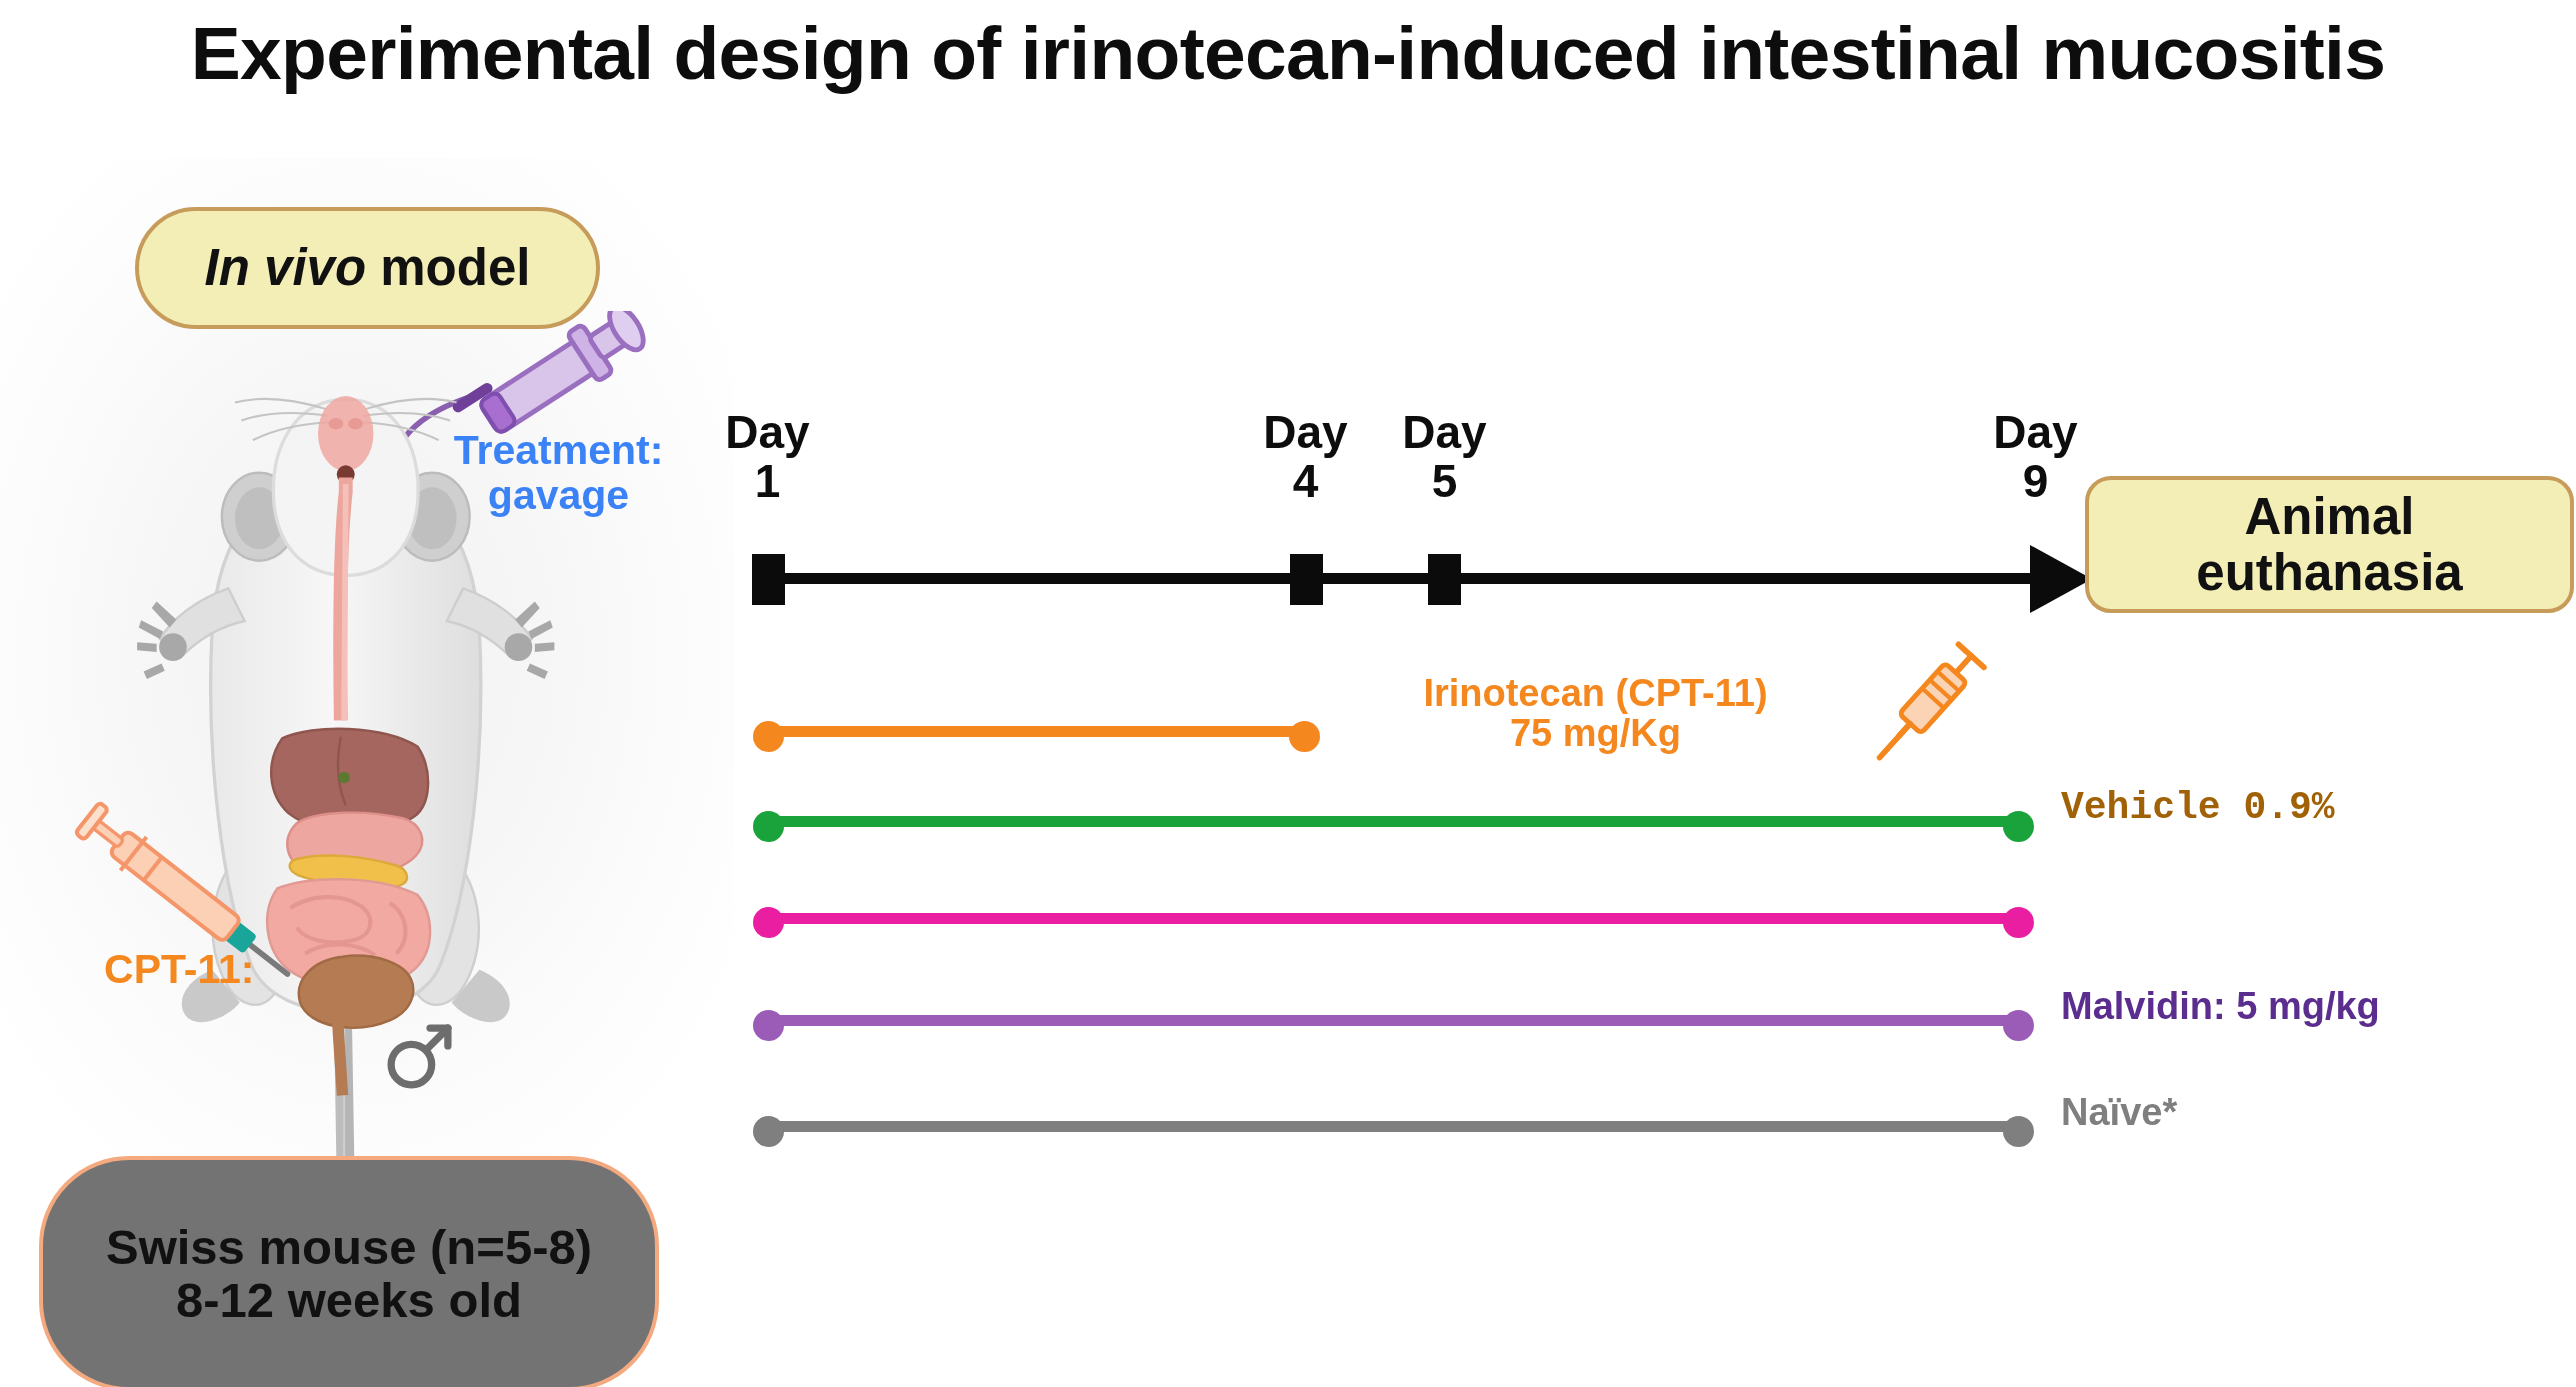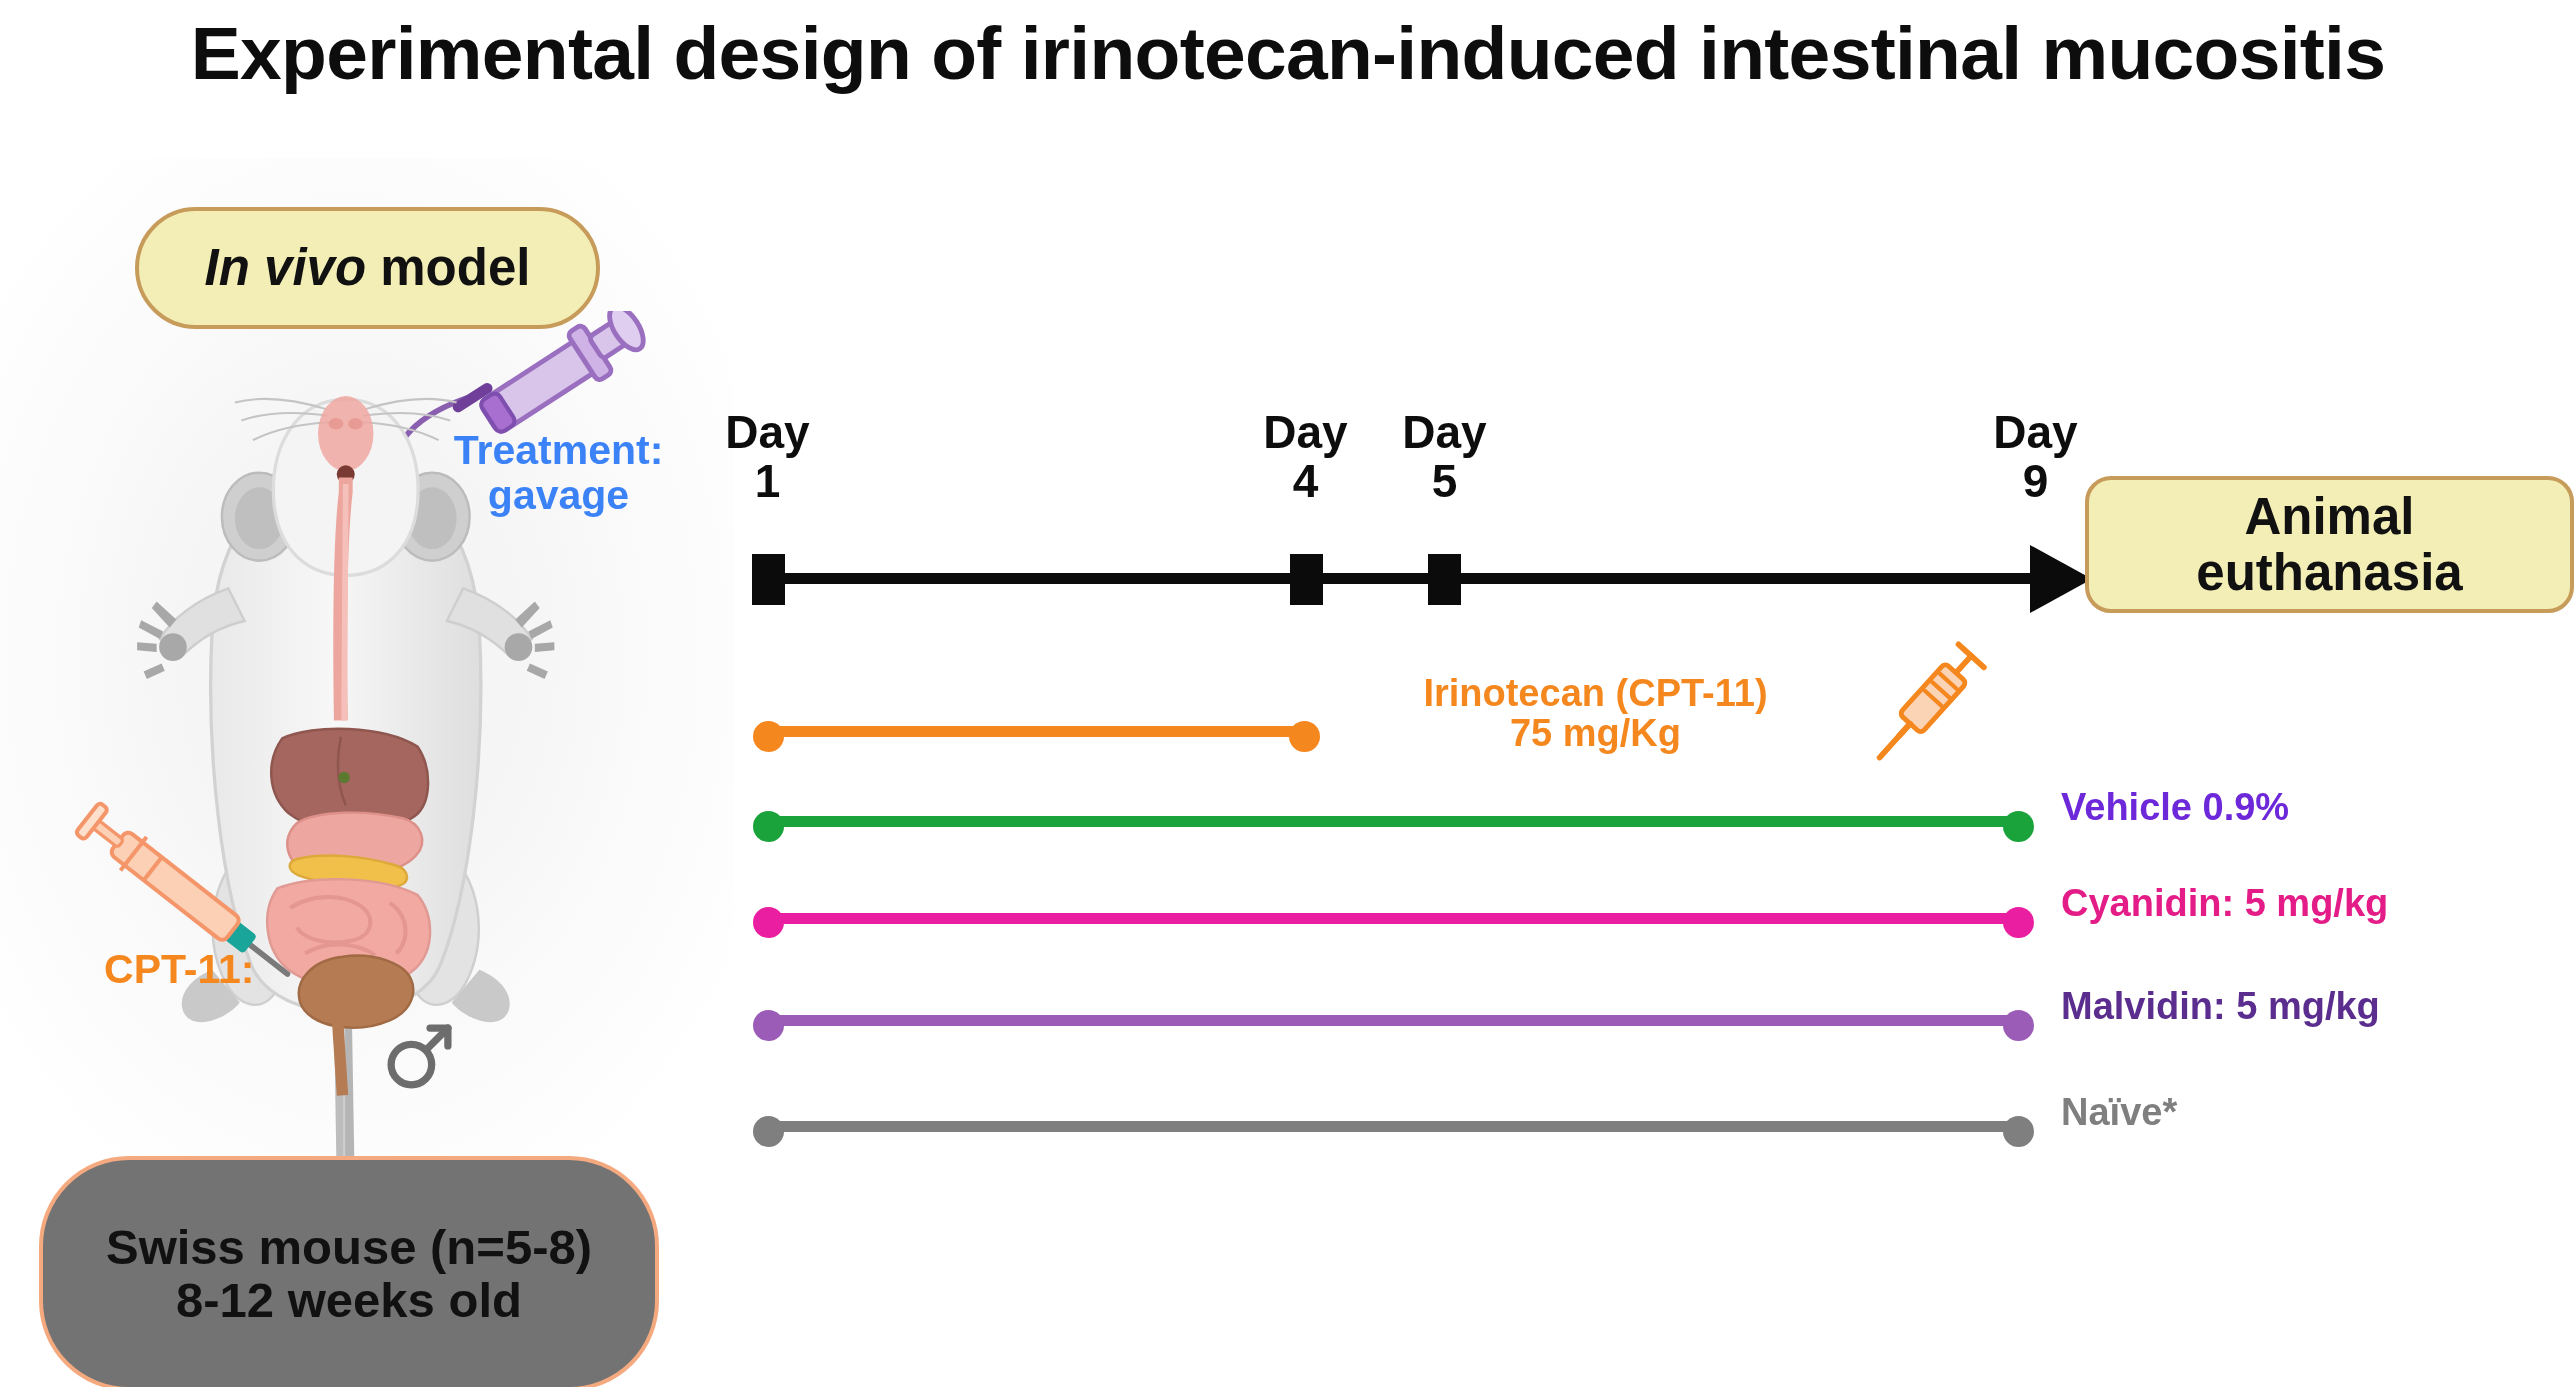--- a/index.html
+++ b/index.html
@@ -399,26 +399,25 @@
         <line x1="81" y1="74" x2="109" y2="74" stroke-width="5"></line>
         <line x1="81" y1="88" x2="109" y2="88" stroke-width="5"></line>
         <line x1="95" y1="130" x2="95" y2="186"></line>
       </g>
     </svg>
   </div>
 
   <div class="grp-line" style="left:768px; top:805px; width:1250px; background:#1aa33b;"></div>
   <div class="grp-dot" style="left:768px; top:810px; background:#1aa33b;"></div>
   <div class="grp-dot" style="left:2018px; top:810px; background:#1aa33b;"></div>
-  <div class="grp-text" style="left:2061px; top:776px; color:#6d28d9;">Vehicle 0.9%</div>
+  <div class="grp-text" style="left:2061px; top:776px; color:#a16207;font-family:Liberation Mono, monospace;">Vehicle 0.9%</div>
 
   <div class="grp-line" style="left:768px; top:902px; width:1250px; background:#e91ea0;"></div>
   <div class="grp-dot" style="left:768px; top:906px; background:#e91ea0;"></div>
   <div class="grp-dot" style="left:2018px; top:906px; background:#e91ea0;"></div>
-  <div class="grp-text" style="left:2061px; top:872px; color:#e31c87;">Cyanidin: 5 mg/kg</div>
 
   <div class="grp-line" style="left:768px; top:1004px; width:1250px; background:#9b5cb8;"></div>
   <div class="grp-dot" style="left:768px; top:1009px; background:#9b5cb8;"></div>
   <div class="grp-dot" style="left:2018px; top:1009px; background:#9b5cb8;"></div>
   <div class="grp-text" style="left:2061px; top:975px; color:#5b2d8e;">Malvidin: 5 mg/kg</div>
 
   <div class="grp-line" style="left:768px; top:1110px; width:1250px; background:#7f7f7f;"></div>
   <div class="grp-dot" style="left:768px; top:1115px; background:#7f7f7f;"></div>
   <div class="grp-dot" style="left:2018px; top:1115px; background:#7f7f7f;"></div>
   <div class="grp-text" style="left:2061px; top:1081px; color:#7f7f7f;">Naïve*</div>

